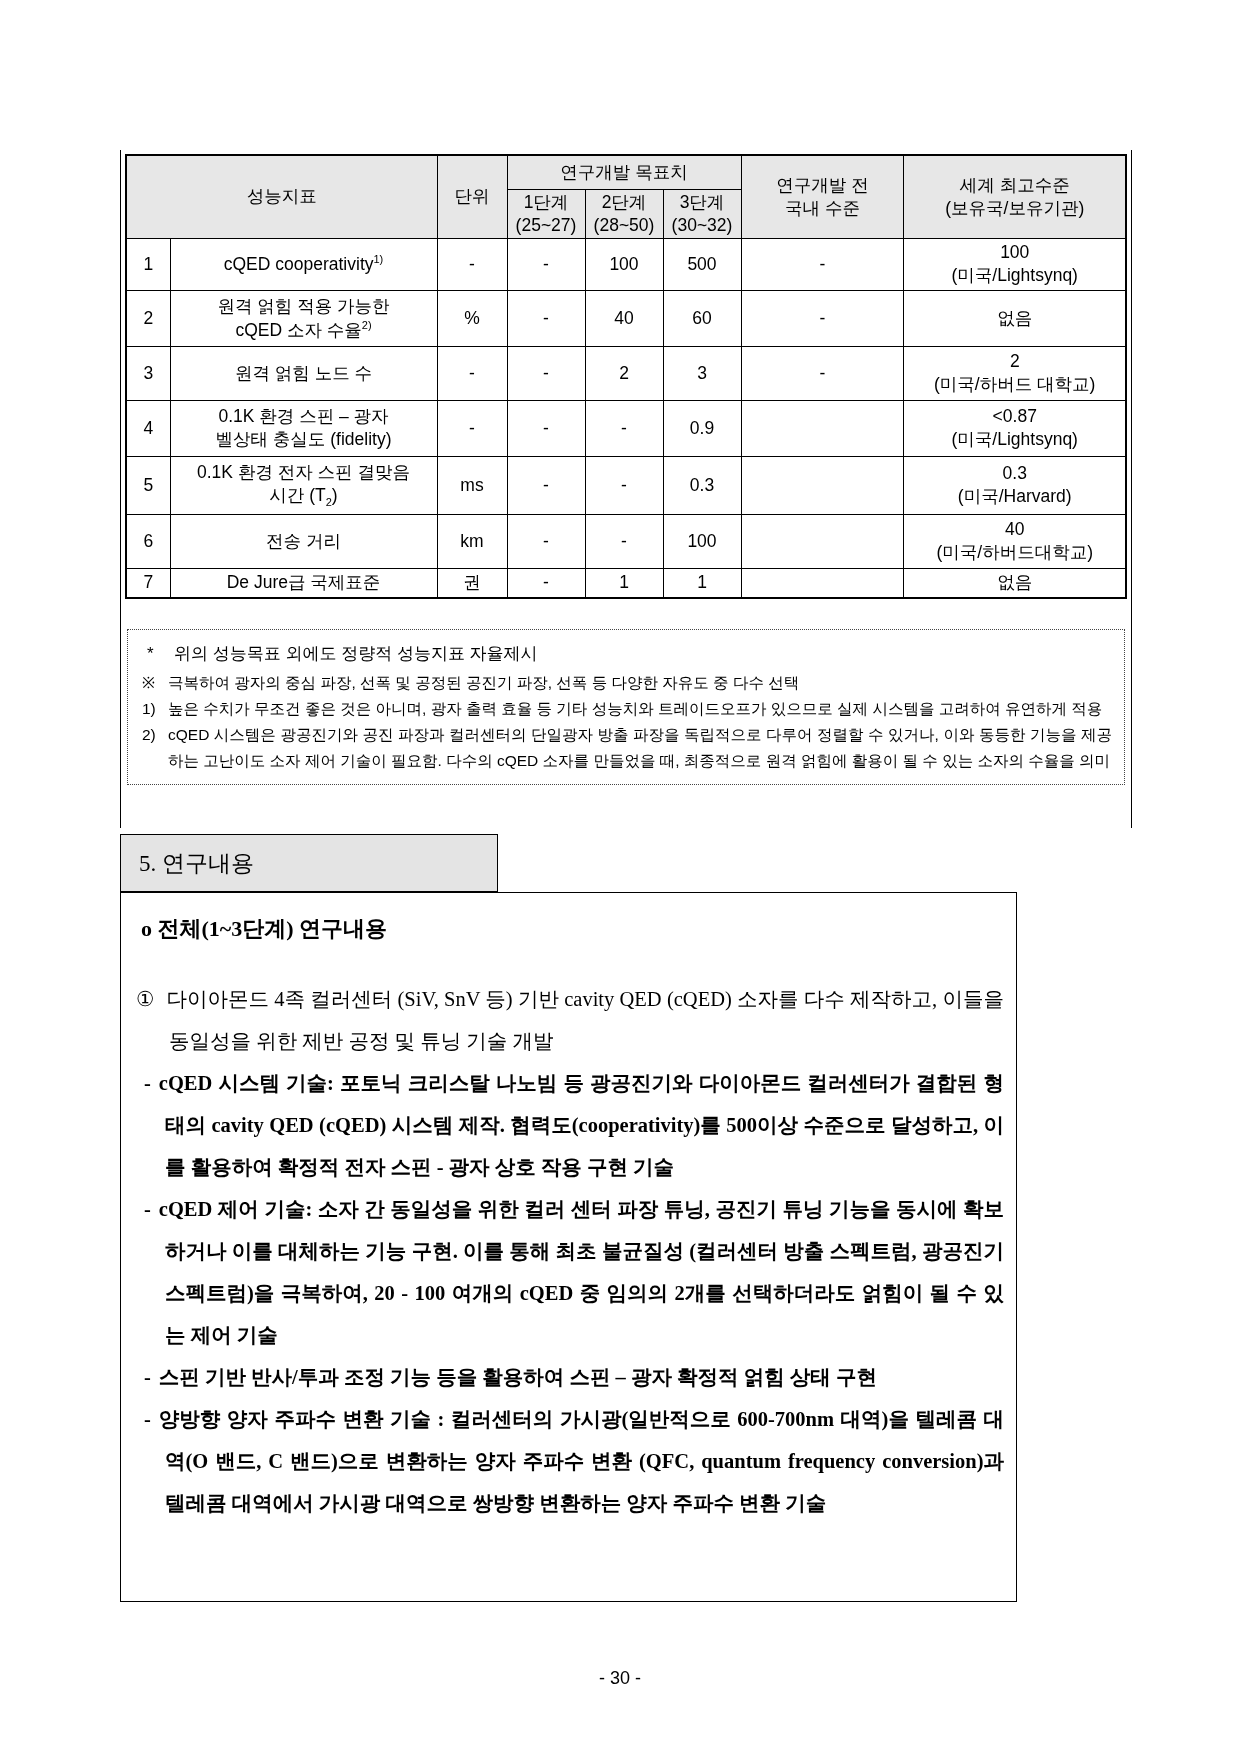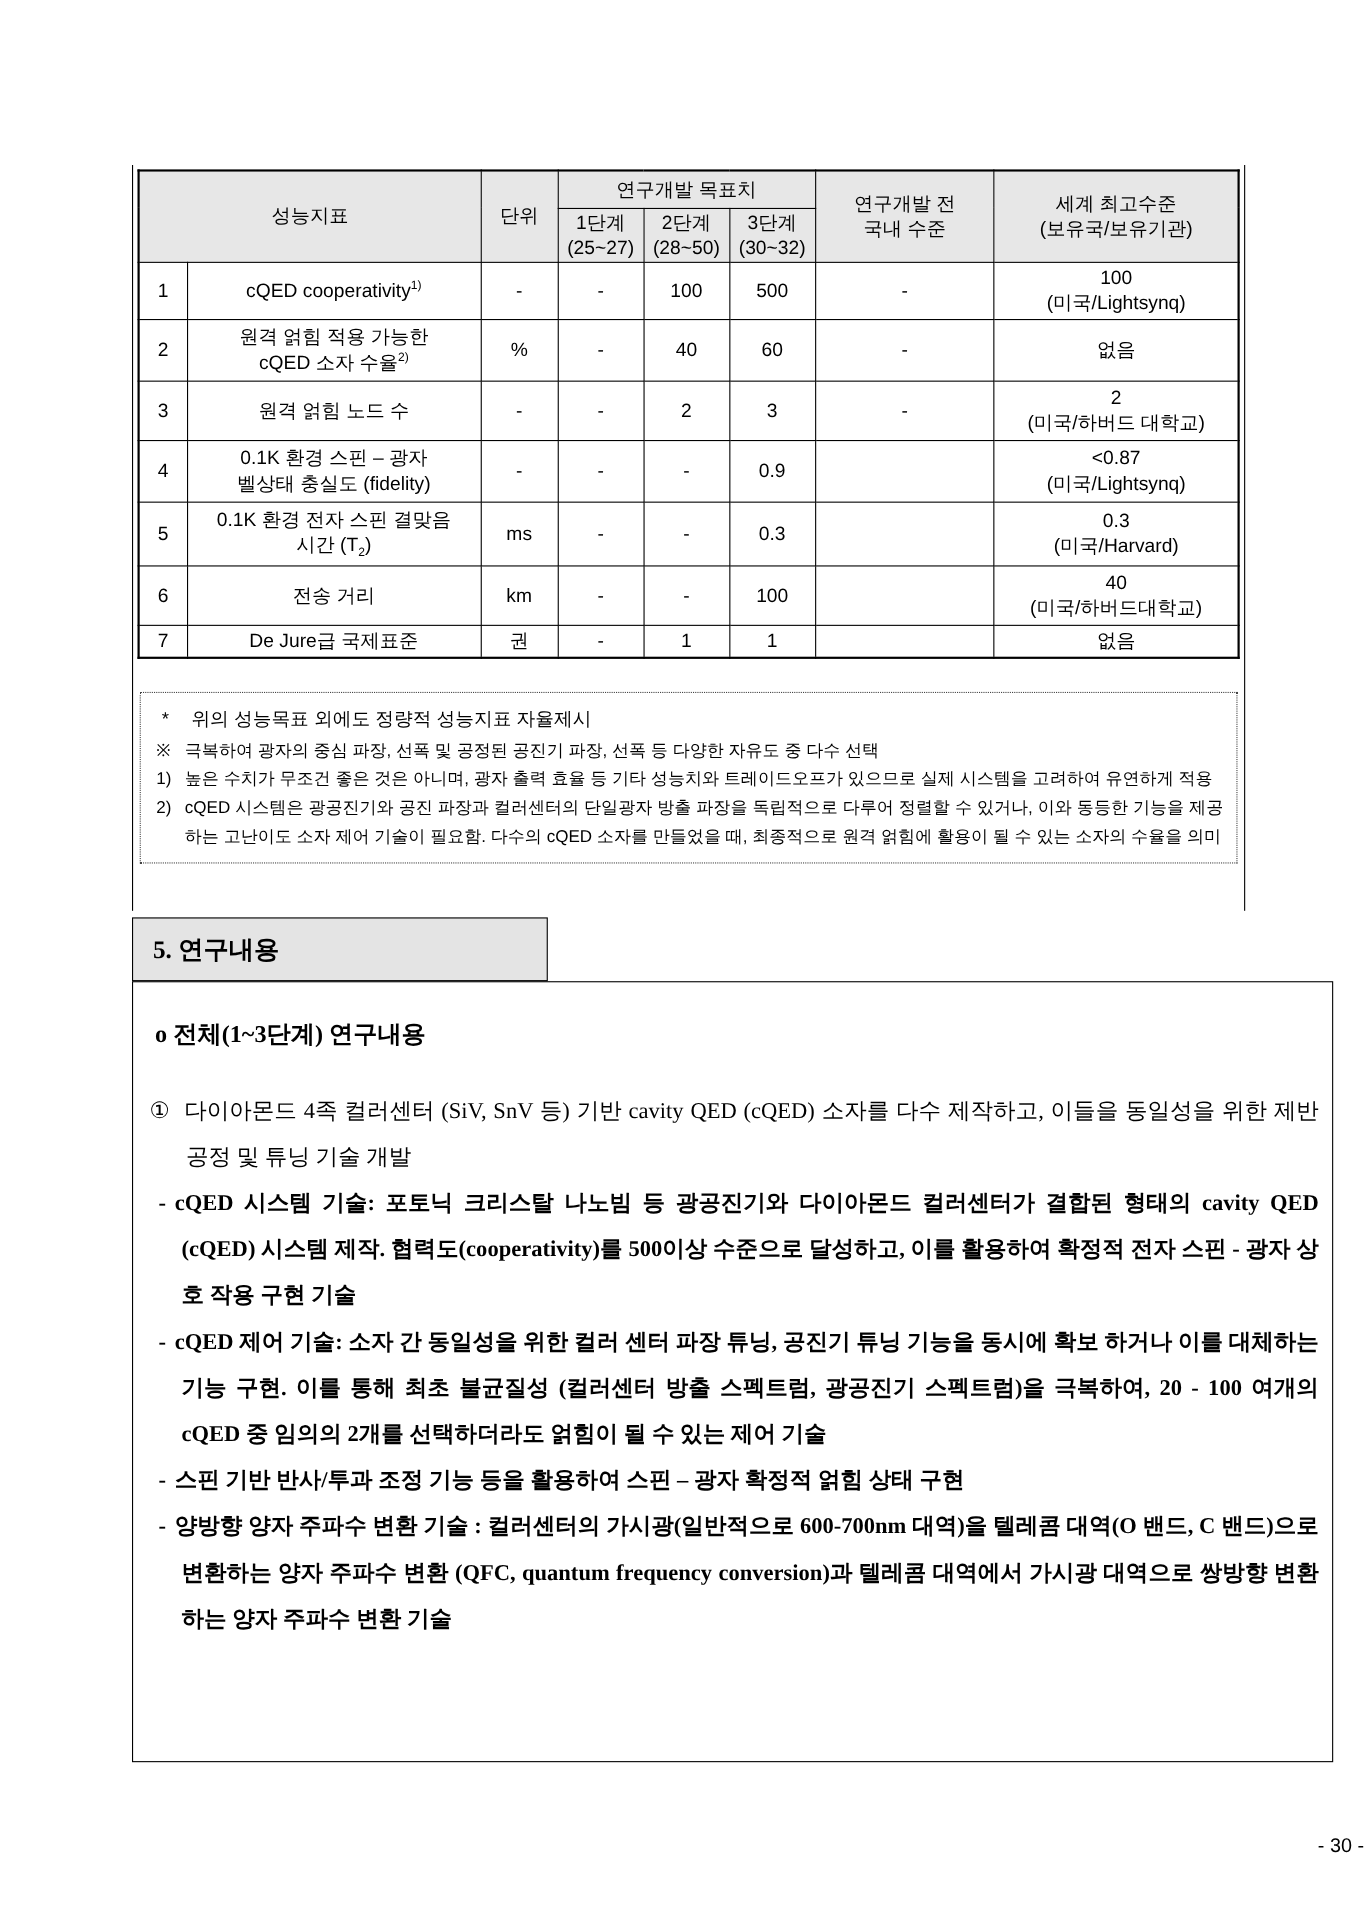--- a/index.html
+++ b/index.html
@@ -35,38 +35,38 @@
   }
   .note { position:relative; padding-left:30px; font-size:15.5px; line-height:26px; text-align:justify; }
   .note .nmark { position:absolute; left:4px; }
   .note.big { font-size:17px; line-height:32px; padding-left:36px; }
   .note.big .nmark { left:9px; }
   
   .section-header {
     position:absolute; left:120px; top:834px; width:378px; height:58px;
     background:#e4e4e4; border:1.5px solid #000; box-sizing:border-box;
     display:flex; align-items:center; padding-left:18px;
-    font-family:"Liberation Serif", serif; font-weight:bold; font-size:23px;
+    font-family:"Liberation Serif", serif; font-weight:normal; font-size:23px;
   }
   
   .body-box {
-    position:absolute; left:120px; top:892px; width:1092px; height:710px;
+    position:absolute; left:120px; top:892px; width:897px; height:710px;
     border:1.5px solid #000; box-sizing:border-box;
-    padding:18px 12px 0 18px;
+    padding:7px 12px 0 18px;
     font-family:"Liberation Serif", serif;
   }
   .body-heading { font-weight:bold; font-size:22px; margin:14px 0 34px 2px; }
   .item { font-size:20.5px; line-height:42px; text-align:justify; }
   .item .imark { padding-right:12px; }
   .item.circ { padding-left:30px; text-indent:-33px; }
   .item.dash { padding-left:26px; text-indent:-21px;font-weight:bold; }
   .item.dash .imark { padding-right:8px; }
   
   .footer {
-    position:absolute; left:0; right:0; top:1668px; text-align:right;
+    position:absolute; left:0; right:0; top:1668px; text-align:center;
     font-size:18px; font-family:"Liberation Sans", sans-serif;
   }
 </style>
 </head>
 <body>
 
 <div class="page">
 
   <div class="top-section">
     <table class="perf">

